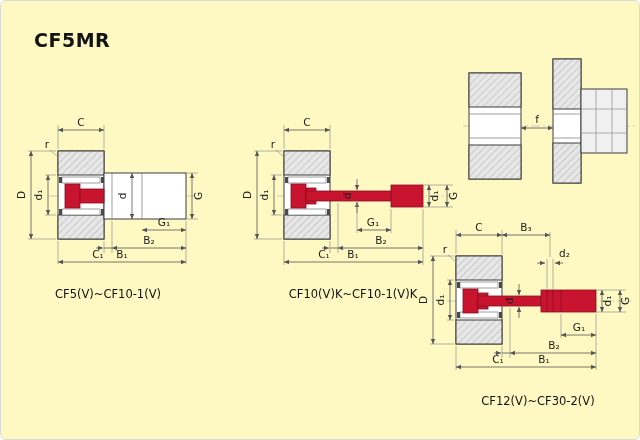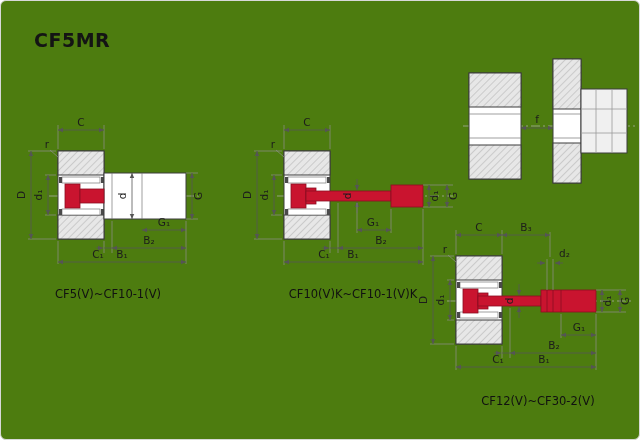--- a/index.html
+++ b/index.html
@@ -1,18 +1,18 @@
 <!DOCTYPE html>
 <html><head>
 <meta charset="utf-8">
 <style>
   html,body{margin:0;padding:0;background:#fff;}
   .canvas{
     position:relative;width:640px;height:440px;box-sizing:border-box;
-    background:#4d7c0f;border:1px solid #d8d8d8;border-radius:6px;overflow:hidden;
+    background:#fef9c3;border:1px solid #d8d8d8;border-radius:6px;overflow:hidden;
     font-family:"DejaVu Sans","Liberation Sans",sans-serif;
   }
   .title{
     position:absolute;left:33px;top:28px;font-size:19px;font-weight:700;
     color:#141414;letter-spacing:.5px;
   }
   svg{position:absolute;left:0;top:0;}
   .lbl{font-size:10.5px;fill:#1c1c1c;}
   .cap{font-size:11.5px;fill:#111;}
   .out{fill:#ffffff;stroke:#3c3c3c;stroke-width:1;}

